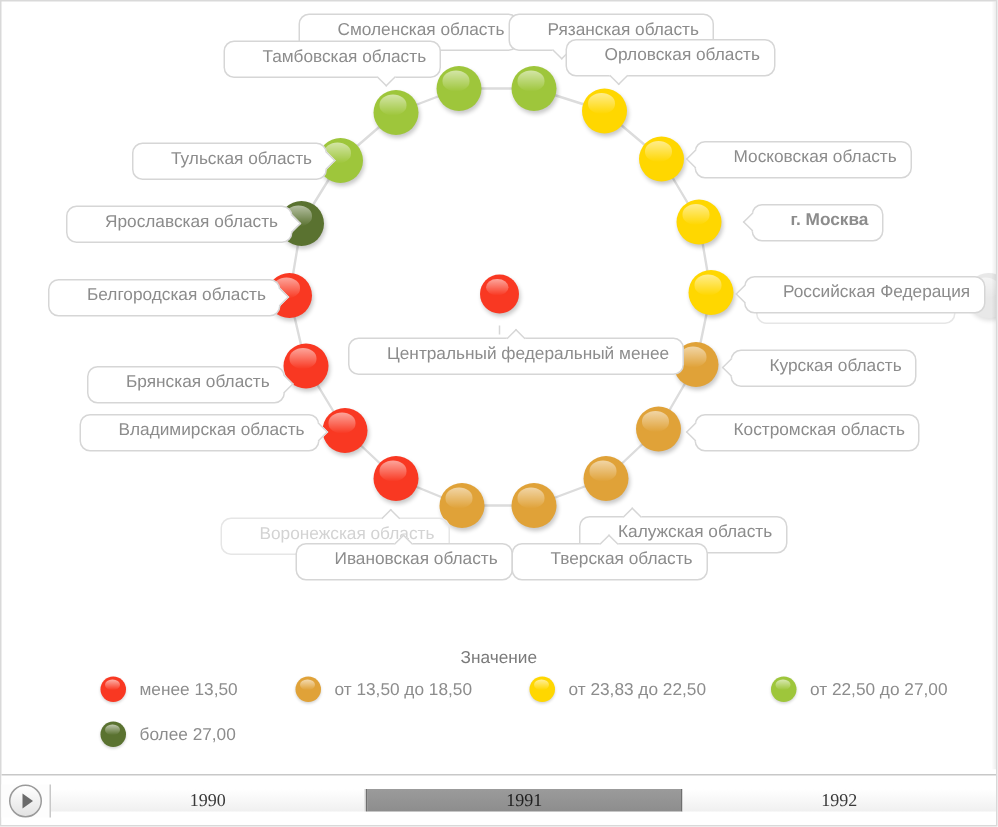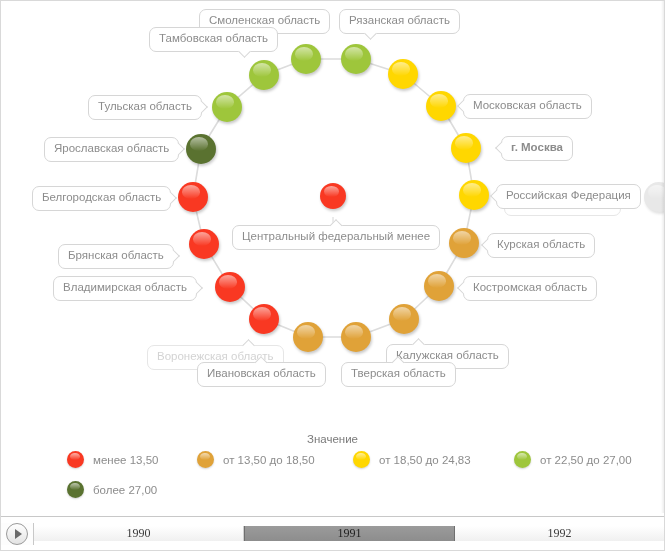--- a/index.html
+++ b/index.html
@@ -40,21 +40,21 @@
 
   
   .label{
     position:absolute;
     background:#ffffff;
     border:1px solid #d6d6d6;
     border-radius:7px;
     color:#8c8c8c;
     font-size:11.5px;
     line-height:1;
-    padding:5px 9px 6px 9px;
+    padding:5px 9px 6px 25px;
     white-space:nowrap;
     box-sizing:border-box;
   }
   .label.faded{color:#d3d3d3;border-color:#e6e6e6;background:transparent;}
   .label .leader{
     position:absolute;
     width:9px;height:9px;
     background:#ffffff;
     border:1px solid #d6d6d6;
     box-sizing:border-box;
@@ -243,20 +243,24 @@
     <div class="label pt-down-l" style="left:338px;top:8px;">
       <span>Рязанская область</span>
       <i class="leader"></i>
     </div>
 
     <div class="label pt-down-r" style="left:148px;top:26px;">
       <span>Тамбовская область</span>
       <i class="leader"></i>
     </div>
 
+    <div class="label pt-down-l" style="left:376px;top:25px;">
+      <span>Орловская область</span>
+      <i class="leader"></i>
+    </div>
 
     <div class="label pt-right" style="left:87px;top:94px;">
       <span>Тульская область</span>
       <i class="leader"></i>
     </div>
 
     <div class="label pt-left" style="left:462px;top:93px;">
       <span>Московская область</span>
       <i class="leader"></i>
     </div>
@@ -354,21 +358,21 @@
         <div class="legend-item" style="left: 196px;">
           <span class="legend-swatch" style="background: rgb(224, 162, 56);">
             <i class="gloss"></i>
           </span>
           <span>от 13,50 до 18,50</span>
         </div>
         <div class="legend-item" style="left: 352px;">
           <span class="legend-swatch" style="background: rgb(255, 215, 0);">
             <i class="gloss"></i>
           </span>
-          <span>от 18,50 до 24,83</span>
+          <span>от 23,83 до 22,50</span>
         </div>
         <div class="legend-item" style="left: 478px; padding-left: 35px;">
           <span class="legend-swatch" style="background: rgb(158, 198, 59);">
             <i class="gloss"></i>
           </span>
           <span>от 22,50 до 27,00</span>
         </div>
       </div>
     <div class="legend-row" style="top:48px;padding-left:10px;" id="legend-row-2">
         <div class="legend-item" style="left: 66px;">

